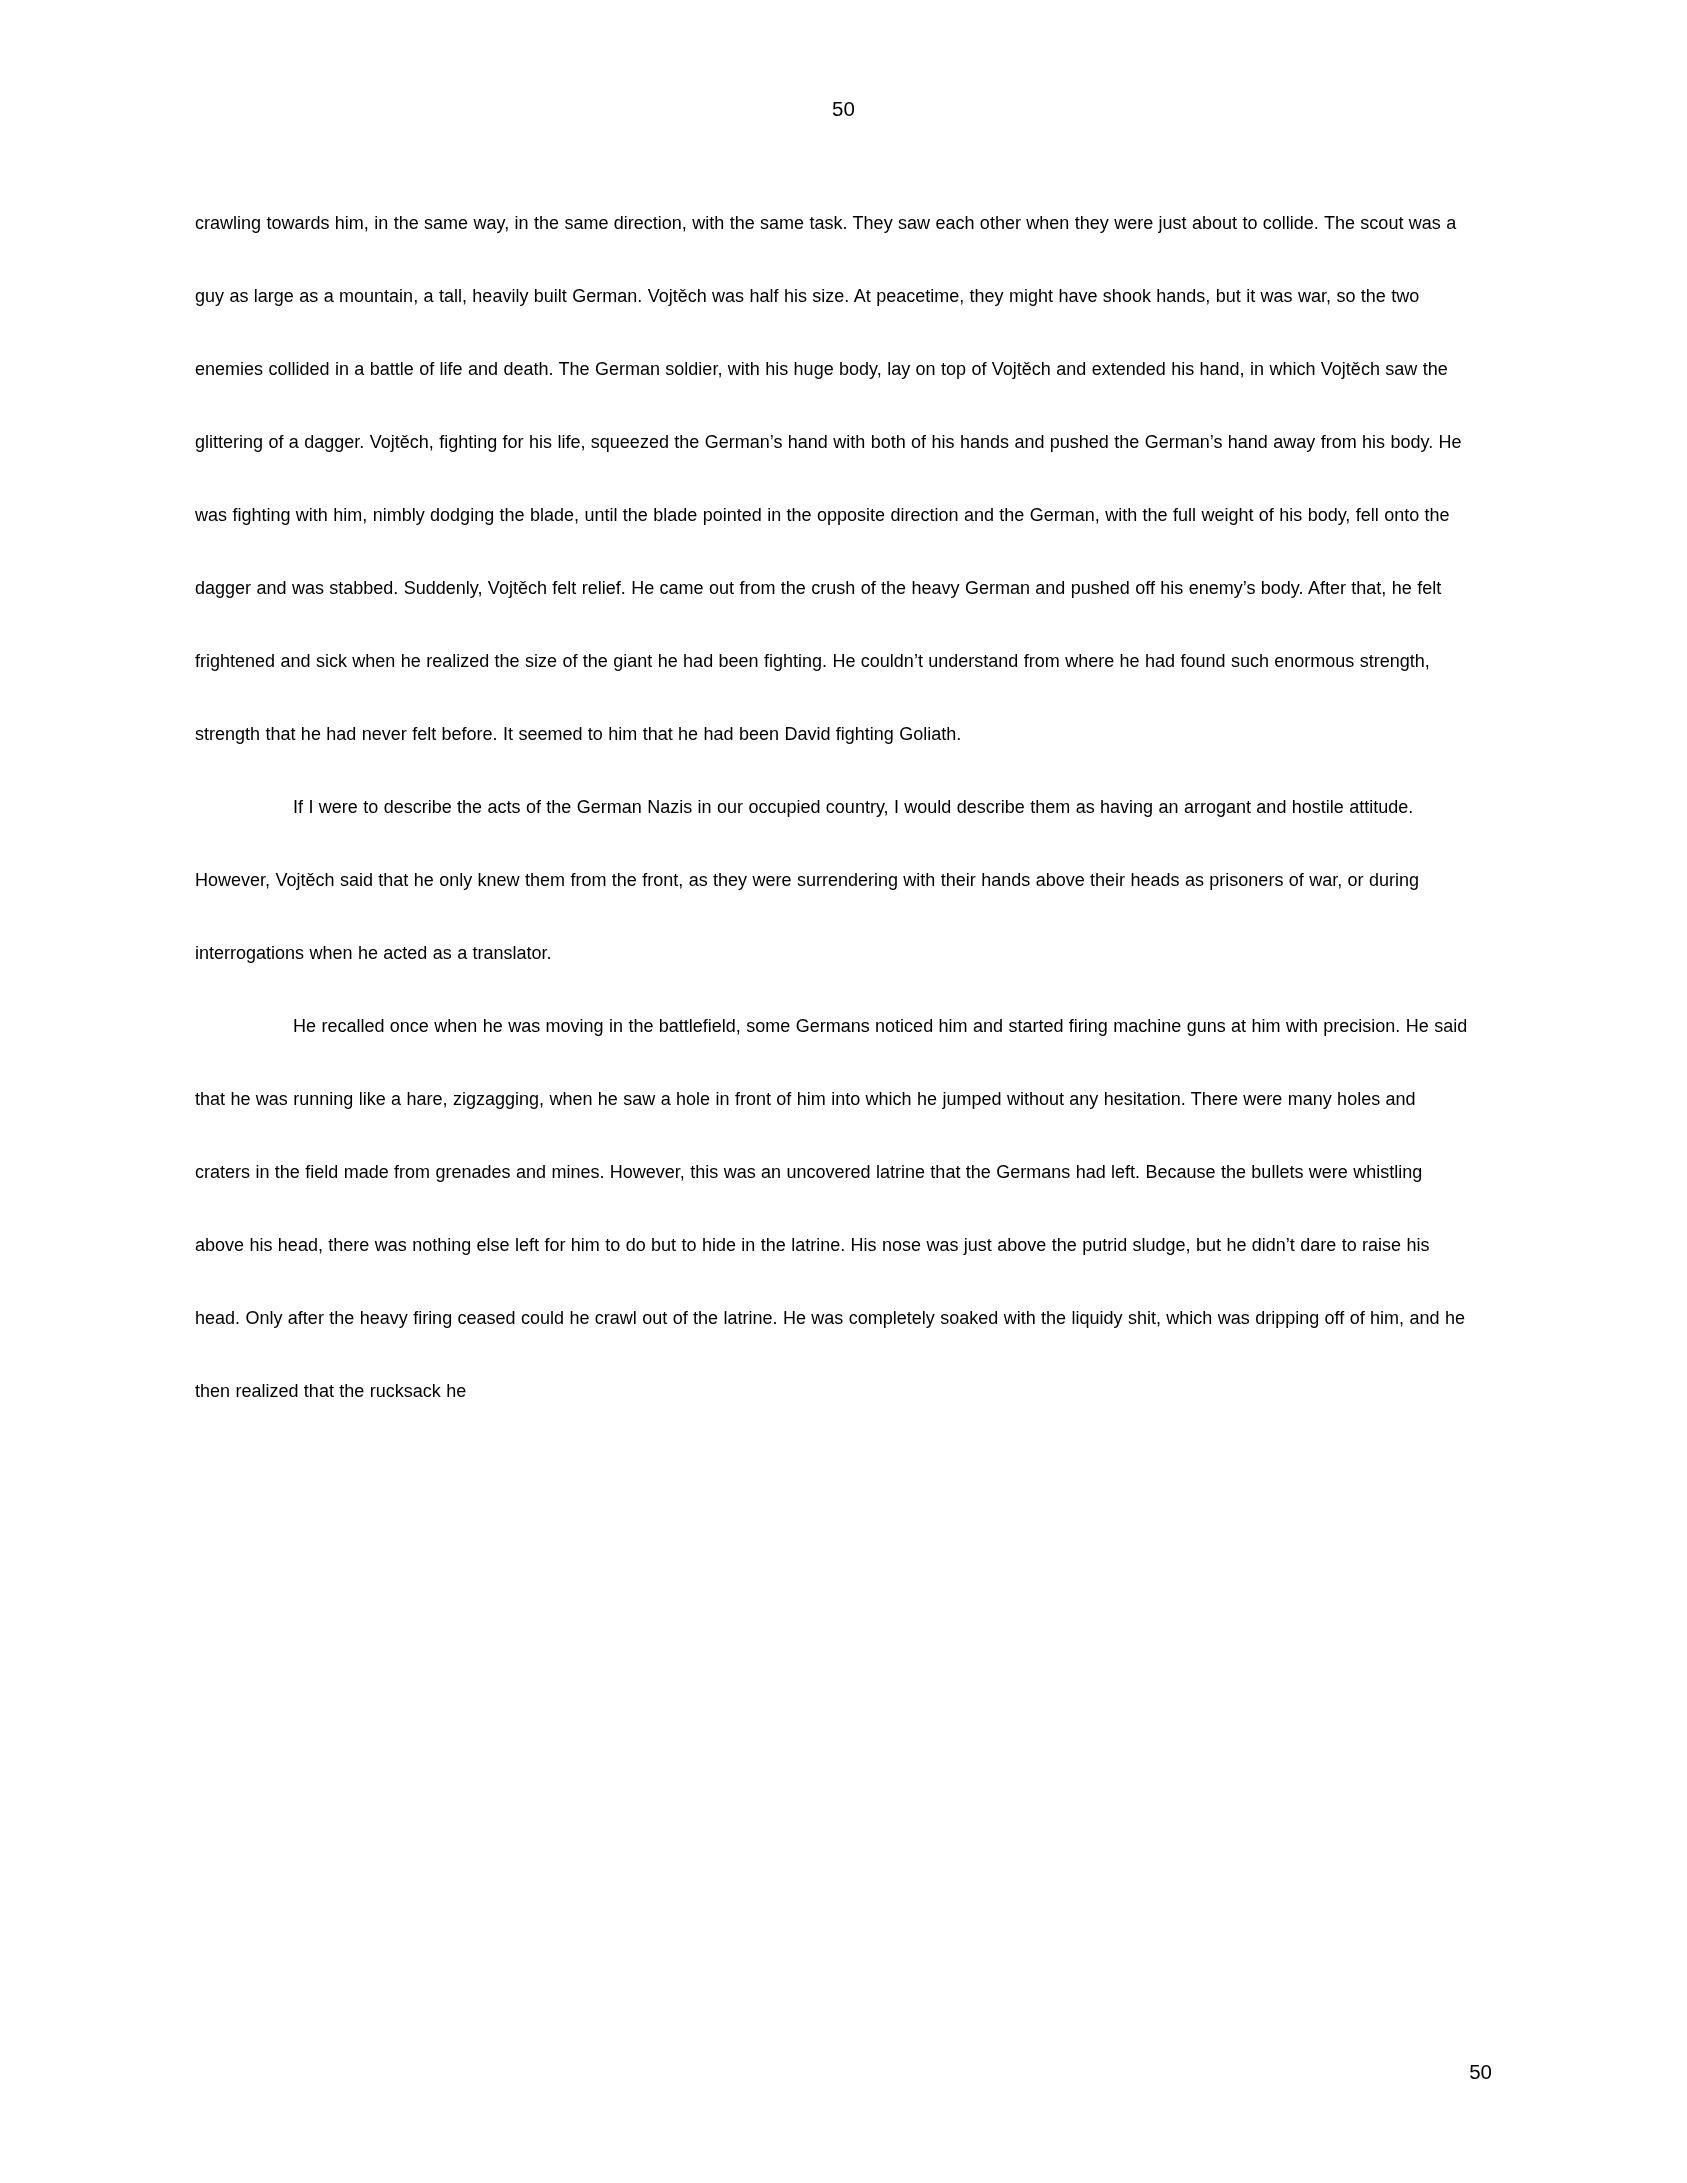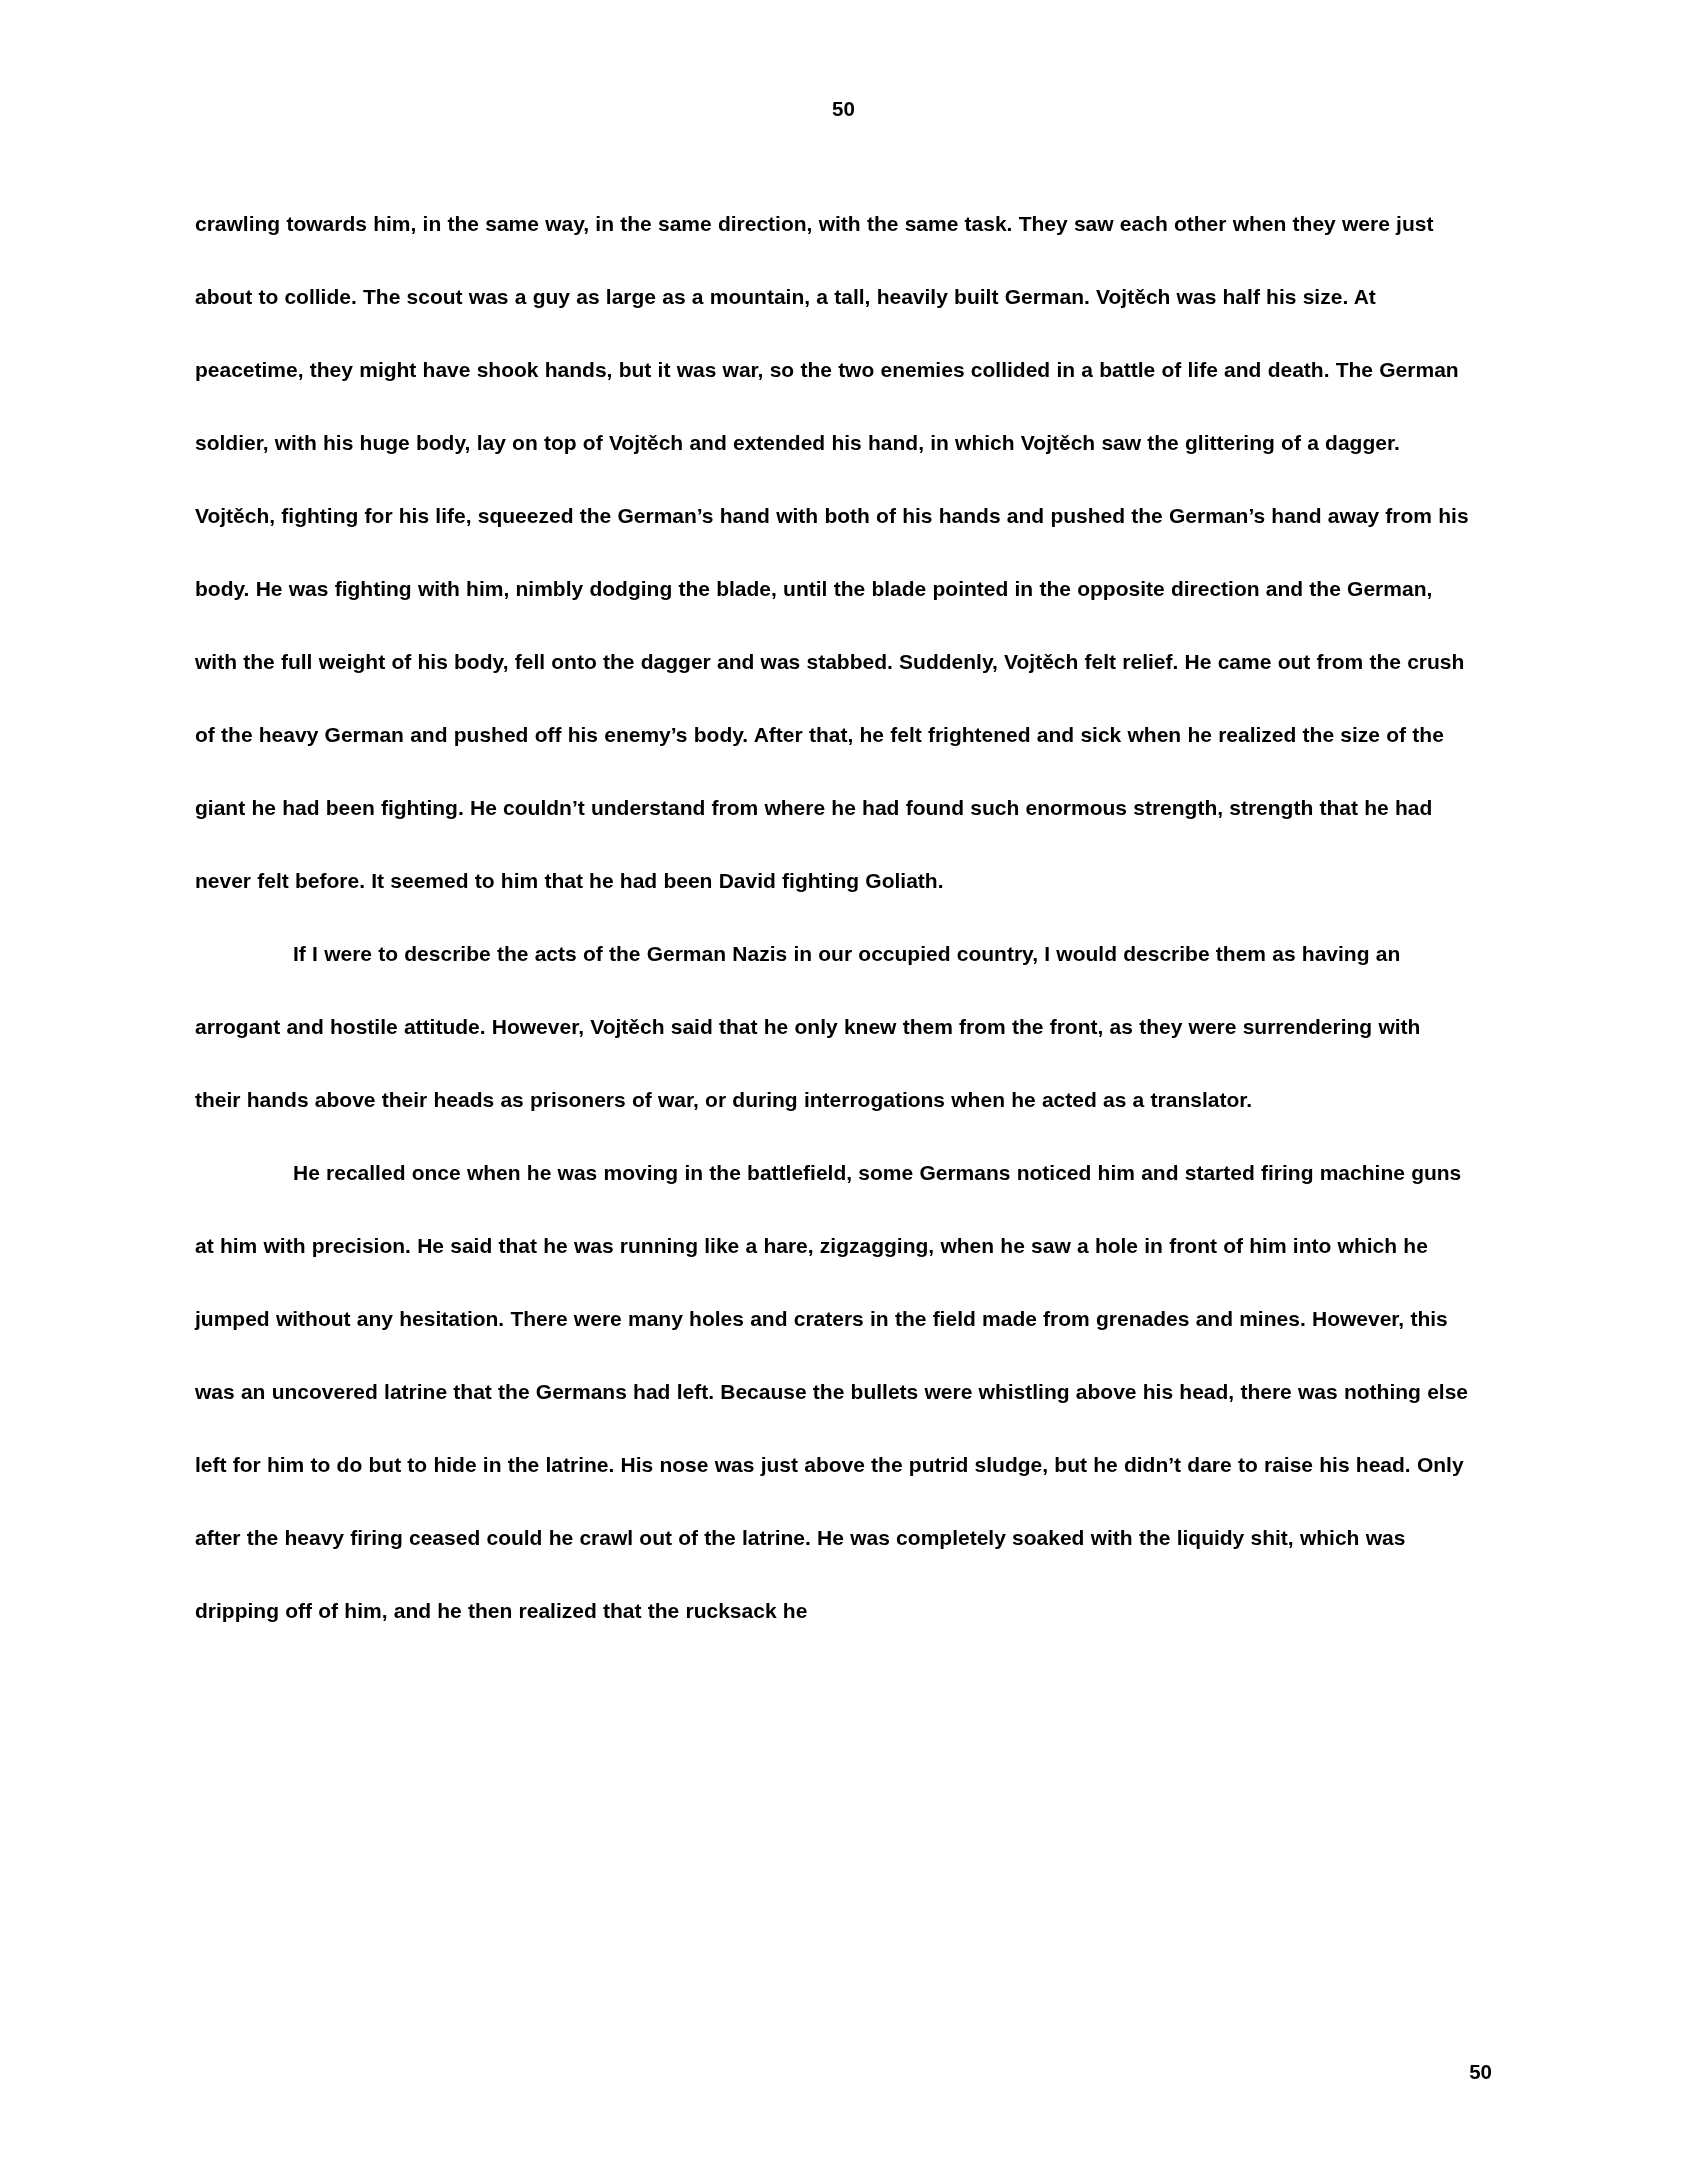--- a/index.html
+++ b/index.html
@@ -12,39 +12,38 @@
     color: #000000;
   }
   .page {
     position: relative;
     width: 1687px;
     height: 2183px;
     background: #ffffff;
     box-sizing: border-box;
     padding: 10px;
     overflow: hidden;
-    font-weight: bold;
   }
   .header-number {
     position: absolute;
     top: 99px;
     left: 0;
     width: 1687px;
     text-align: center;
     font-size: 20.5px;
     line-height: 1;
   }
   .body-block {
     position: absolute;
     top: 187px;
     left: 195px;
     width: 1277px;
   }
   .para {
-    font-size: 21px;
+    font-size: 18px;
     line-height: 73px;
     text-align: left;
     margin: 0;
     letter-spacing: 0px;
     word-spacing: 0.4px;
   }
   .para.indent {
     text-indent: 98px;
   }
   .footer-number {

